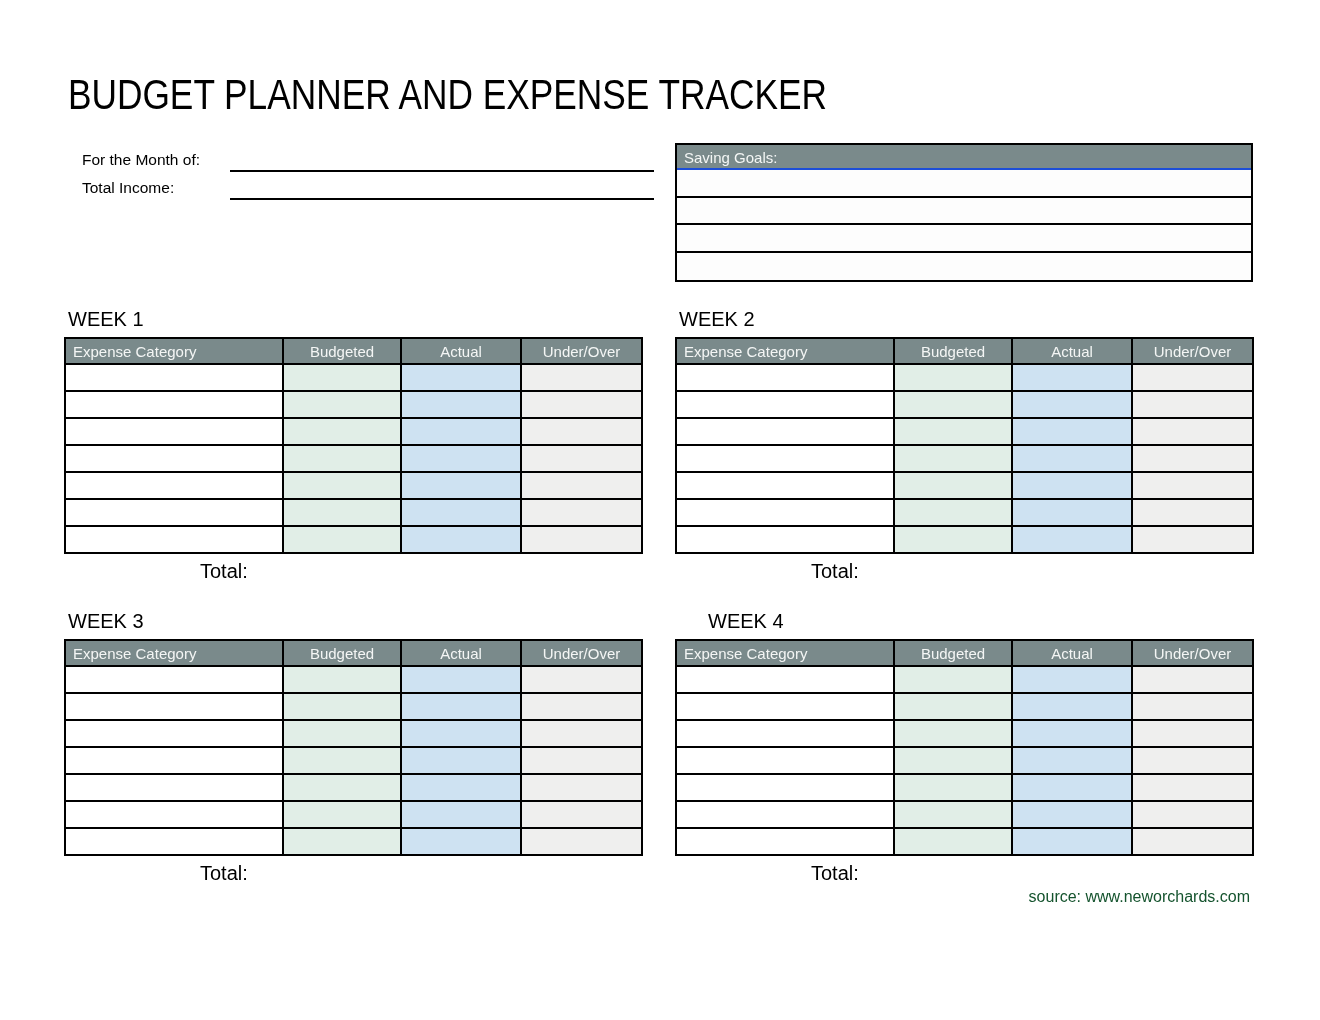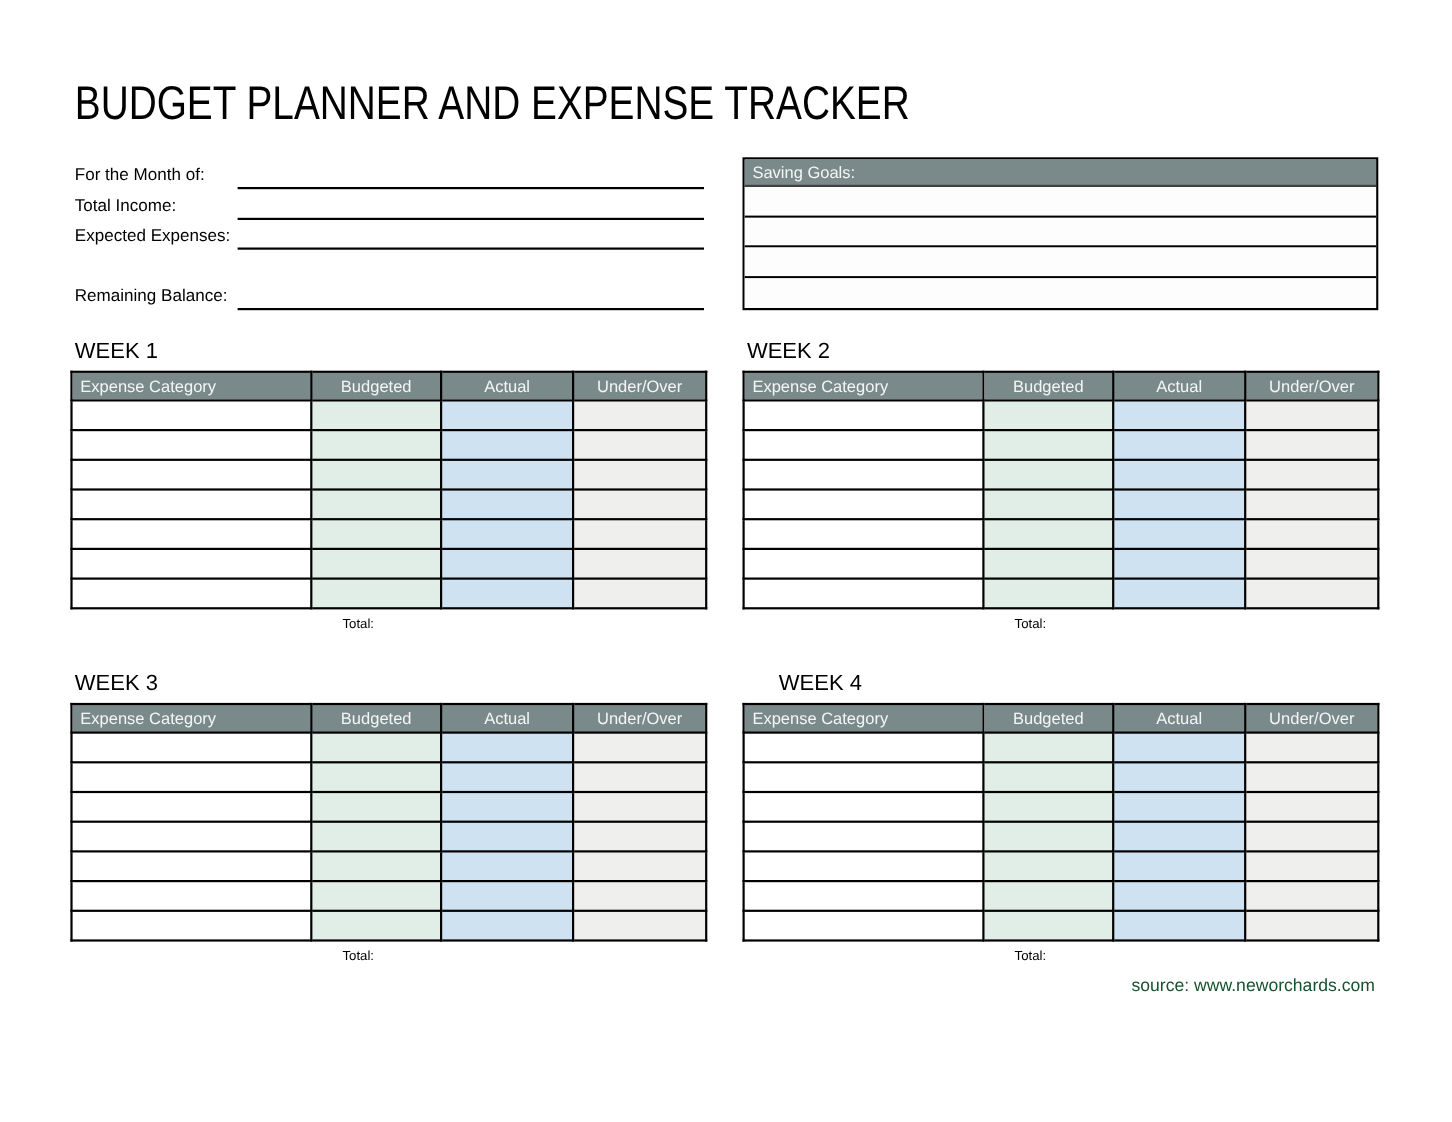--- a/index.html
+++ b/index.html
@@ -8,31 +8,31 @@
     position:relative; width:1320px; height:1020px; background:#ffffff;
     font-family:"Liberation Sans", sans-serif; color:#000;
     overflow:hidden;
   }
   .title {
     position:absolute; left:68px; top:70px;
     font-size:43px; font-weight:400; color:#000; white-space:nowrap;
     transform:scaleX(0.82); transform-origin:left center;
   }
   
-  .form-row { position:absolute; left:68px; width:572px; height:24px; }
+  .form-row { position:absolute; left:82px; width:572px; height:24px; }
   .form-label { font-size:15.5px; line-height:24px; color:#000; display:inline-block; }
   .form-line {
     position:absolute; left:148px; right:0; bottom:0; height:0;
     border-bottom:2px solid #000;
   }
   
   .sg-box { position:absolute; left:675px; top:143px; width:578px; border:2px solid #000; }
   .sg-header {
     background:#7a8a8b; color:#f4f6f5; font-size:15px; height:25px;
-    line-height:25px; padding-left:7px; border-bottom:2px solid #404040;
+    line-height:25px; padding-left:7px; border-bottom:2px solid #1d4ed8;
   }
   .sg-row { background:#fdfdfd; height:27.5px; border-bottom:2px solid #000; }
   .sg-row:last-child { border-bottom:none; }
   
   .week-heading { position:absolute; font-size:20px; color:#000; white-space:nowrap; }
   table.week-table {
     position:absolute; width:577px; border-collapse:collapse;
     border:2px solid #22c55e; table-layout:fixed;
   }
   table.week-table th, table.week-table td { border:2px solid #000; }
@@ -40,48 +40,40 @@
     background:#7a8a8b; color:#f4f6f5; font-weight:400; font-size:15px;
     height:26px; text-align:center; overflow:hidden; white-space:nowrap;
   }
   table.week-table th.col-category { text-align:left; padding-left:7px; }
   table.week-table td { height:27px; }
   td.cell-category  { background:#ffffff; }
   td.cell-budgeted  { background:#e1eee7; }
   td.cell-actual    { background:#cee2f2; }
   td.cell-underover { background:#efefee; }
   .total-label {
-    position:absolute; width:140px; text-align:right; font-size:12px; color:#000;
+    position:absolute; width:140px; text-align:left; font-size:20px; color:#000;
   }
   .source-note {
     position:absolute; right:70px; top:888px; font-size:16px; color:#14532d;
     white-space:nowrap;
   }
 </style>
 </head>
 <body>
 
 <div class="page">
 
   <div class="title">BUDGET PLANNER AND EXPENSE TRACKER</div>
 
   <div class="form-row" style="top:148px">
     <span class="form-label">For the Month of:</span>
     <span class="form-line"></span>
   </div>
   <div class="form-row" style="top:175.5px">
     <span class="form-label">Total Income:</span>
-    <span class="form-line"></span>
-  </div>
-  <div class="form-row" style="top:203px">
-    <span class="form-label">Expected Expenses:</span>
-    <span class="form-line"></span>
-  </div>
-  <div class="form-row" style="top:258px">
-    <span class="form-label">Remaining Balance:</span>
     <span class="form-line"></span>
   </div>
 
   <div class="sg-box">
     <div class="sg-header">Saving Goals:</div>
     <div>
         <div class="sg-row"></div>
         <div class="sg-row"></div>
         <div class="sg-row"></div>
         <div class="sg-row"></div>

